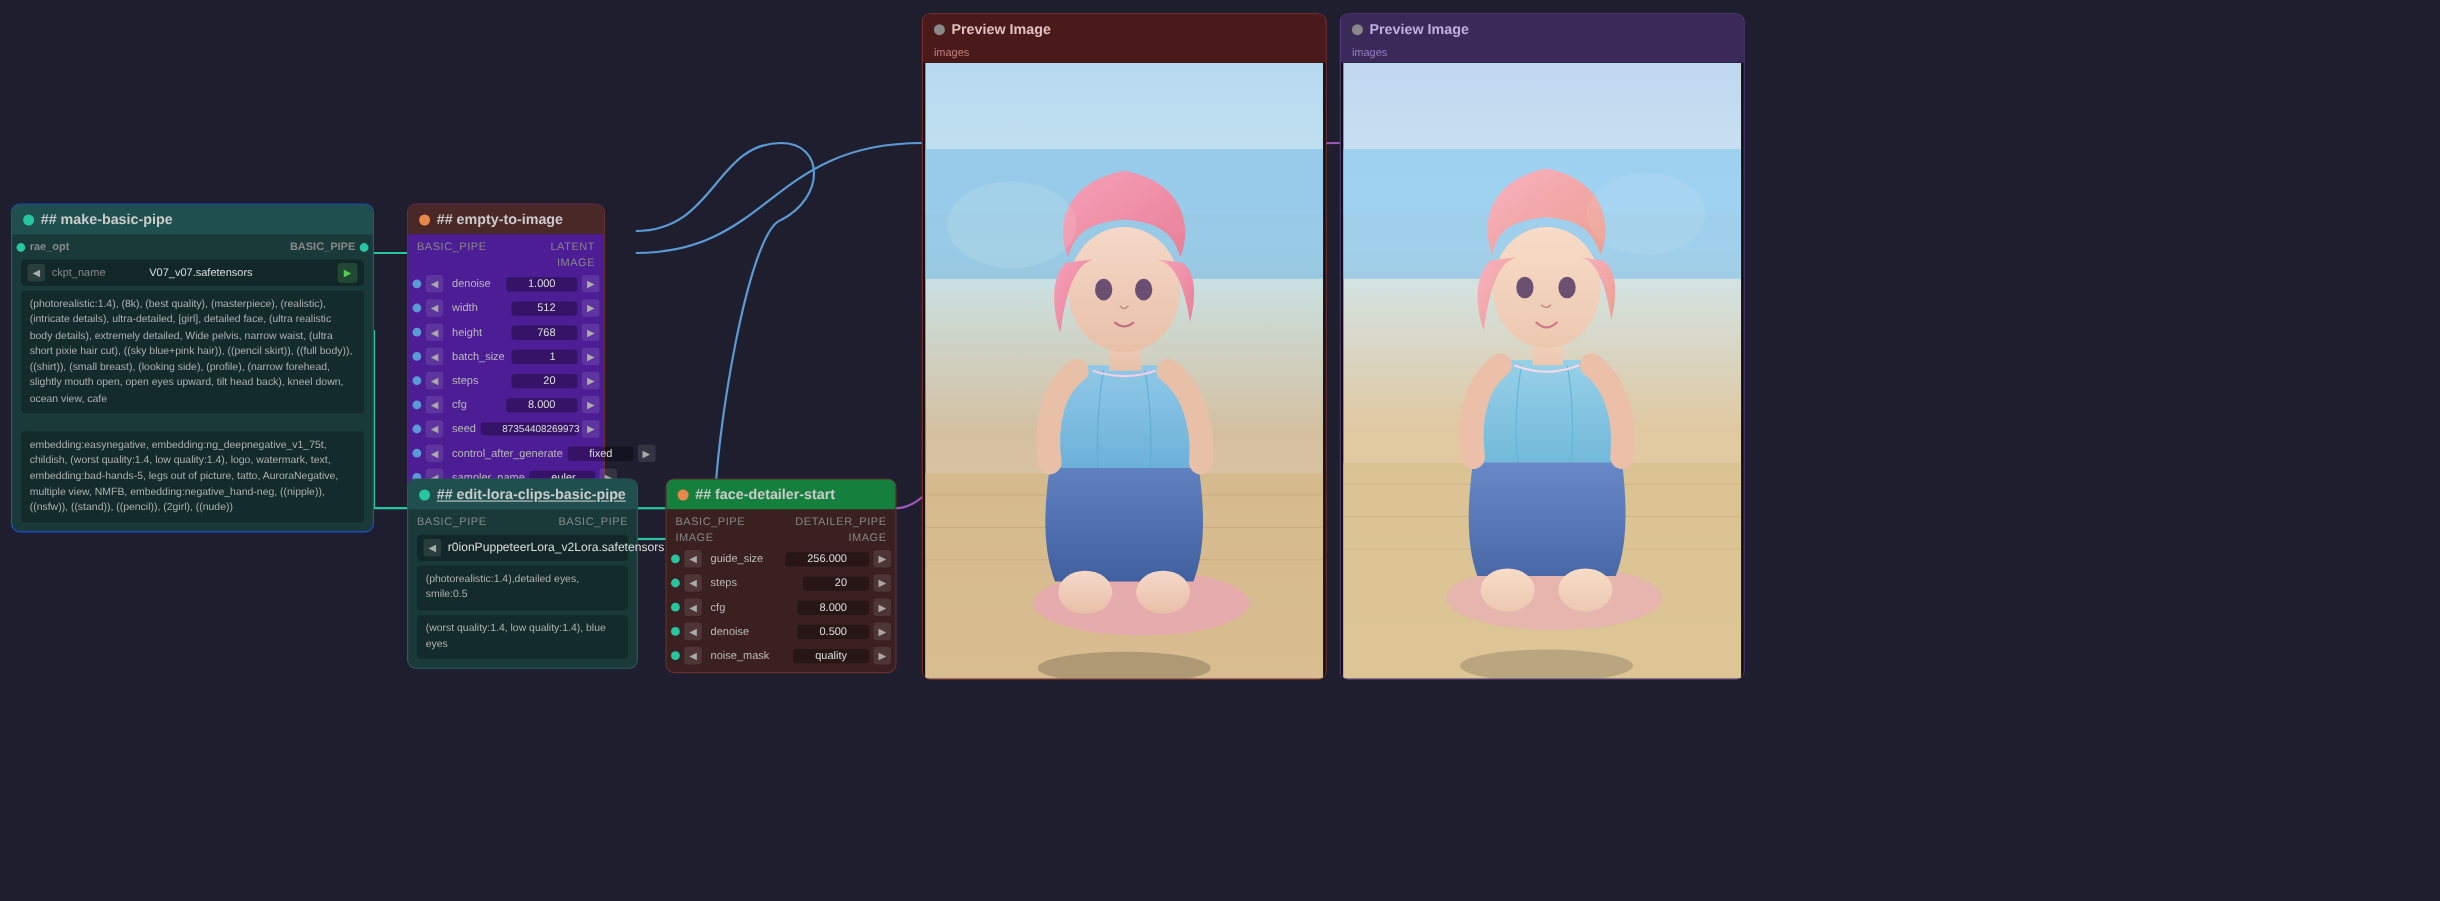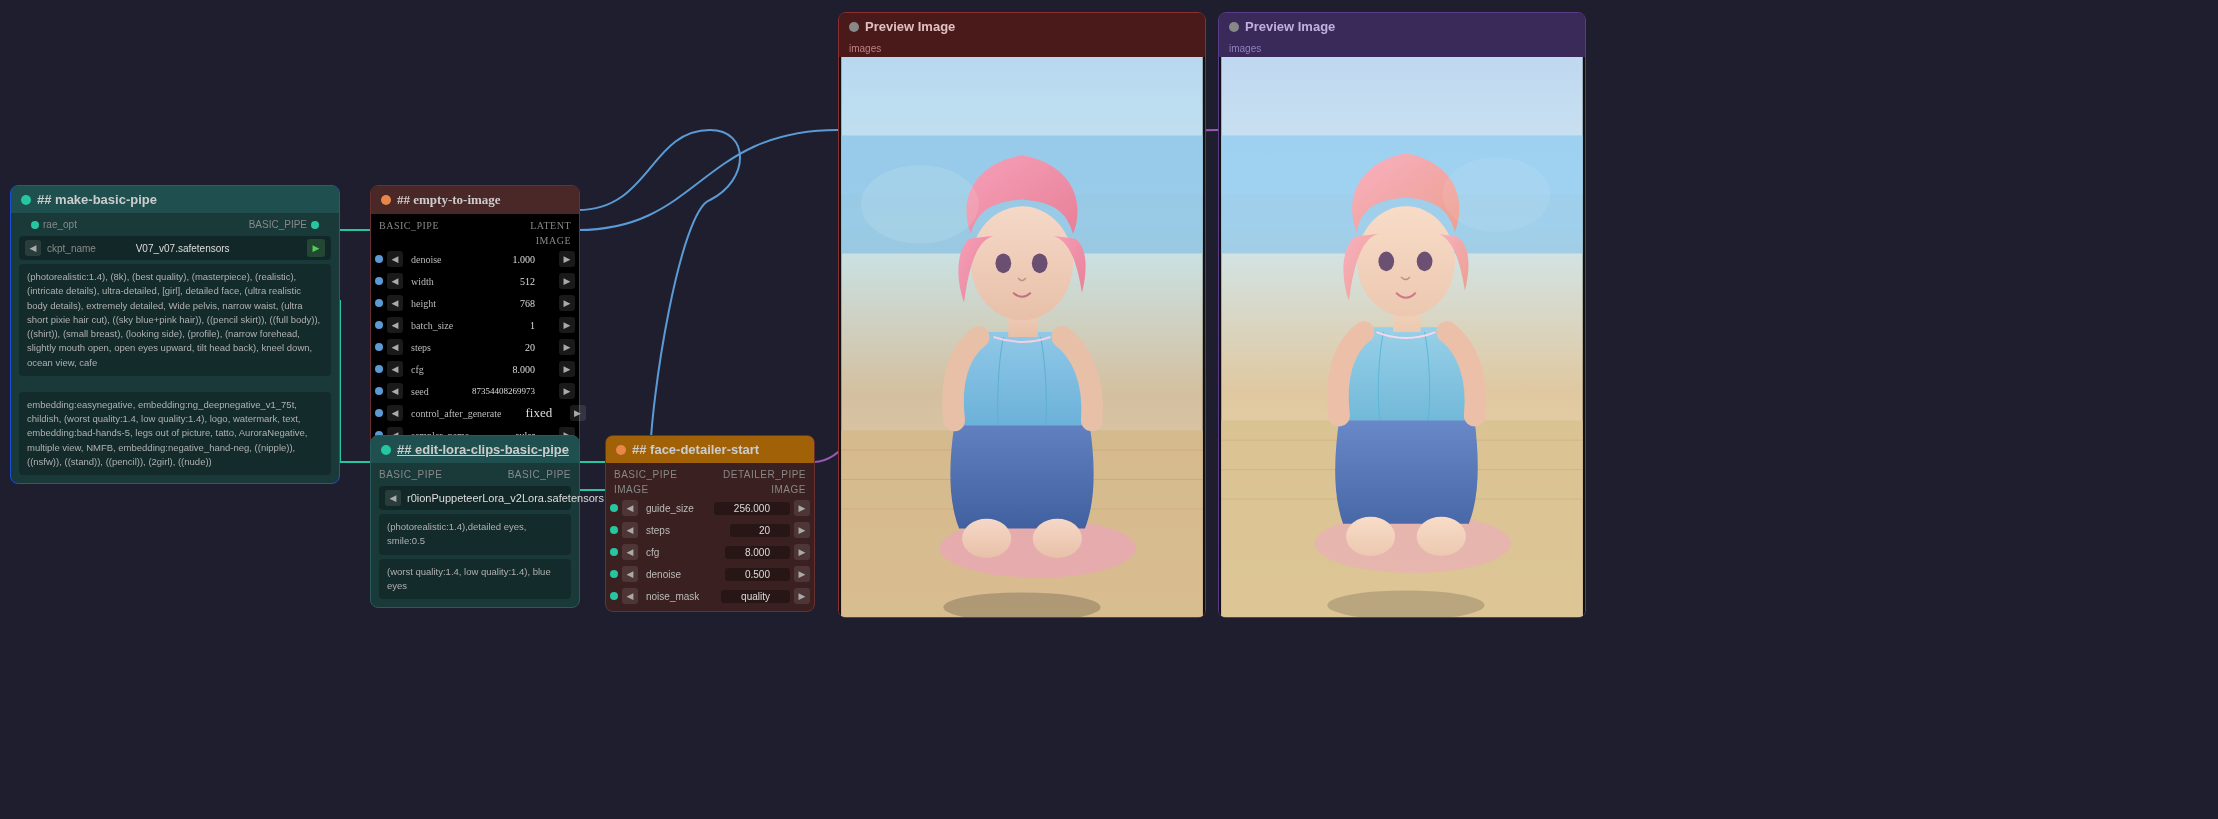--- a/index.html
+++ b/index.html
@@ -61,25 +61,24 @@
     }
 
     .node-make-basic-pipe .node-header {
       background: #1f4f4f;
     }
 
     
     .node-empty-to-image {
       left: 370px;
       top: 185px;
-      width: 210px;
-      background: #000000;
+      width: 180px;
+      background: #4c1d95;
       border: 1px solid #6a3030;
       border-radius: 8px;
-      font-family: Liberation Serif, serif;
     }
 
     .node-empty-to-image .node-header {
       background: #4a2828;
     }
 
     
     .node-edit-lora {
       left: 370px;
       top: 435px;
@@ -98,21 +97,21 @@
     .node-face-detailer {
       left: 605px;
       top: 435px;
       width: 210px;
       background: #3a2020;
       border: 1px solid #6a3030;
       border-radius: 8px;
     }
 
     .node-face-detailer .node-header {
-      background: #a16207;
+      background: #15803d;
     }
 
     
     .node-preview-left {
       left: 838px;
       top: 12px;
       width: 368px;
       background: #3a2020;
       border: 1px solid #8a3030;
       border-radius: 8px;
@@ -256,21 +255,22 @@
       justify-content: center;
       color: #5c5;
       font-size: 9px;
       cursor: pointer;
     }
 
     .pipe-connector {
       display: flex;
       justify-content: space-between;
       align-items: flex-start;
-      padding: 2px 20px;
+      padding: 2px 4px;
+      font-weight: bold;
     }
 
     .conn-left { display: flex; align-items: center; gap: 4px; }
     .conn-right { display: flex; align-items: center; gap: 4px; }
 
     
     .connections-svg {
       position: absolute;
       top: 0;
       left: 0;
@@ -391,21 +391,21 @@
         <div class="dot" style="width:8px;height:8px;border-radius:50%;background:#5b9bd5;flex-shrink:0;"></div>
         <span class="arrow-btn">◀</span>
         <span class="row-label">seed</span>
         <span class="row-value" style="font-size:9px;">87354408269973</span>
         <span class="arrow-btn">▶</span>
       </div>
       <div class="node-row">
         <div class="dot" style="width:8px;height:8px;border-radius:50%;background:#5b9bd5;flex-shrink:0;"></div>
         <span class="arrow-btn">◀</span>
         <span class="row-label">control_after_generate</span>
-        <span class="row-value" style="font-size:13px;">fixed</span>
+        <span class="row-value" style="font-size:10px;">fixed</span>
         <span class="arrow-btn">▶</span>
       </div>
       <div class="node-row">
         <div class="dot" style="width:8px;height:8px;border-radius:50%;background:#5b9bd5;flex-shrink:0;"></div>
         <span class="arrow-btn">◀</span>
         <span class="row-label">sampler_name</span>
         <span class="row-value">euler</span>
         <span class="arrow-btn">▶</span>
       </div>
       <div class="node-row">

